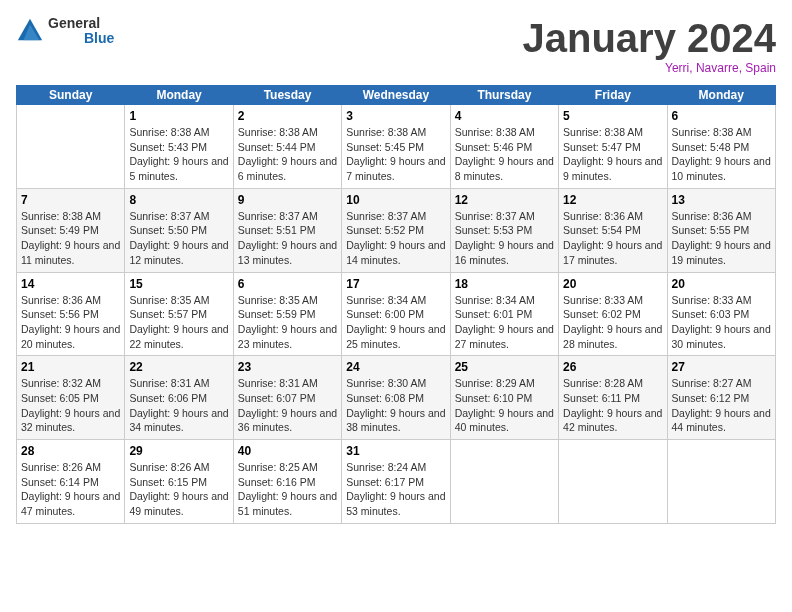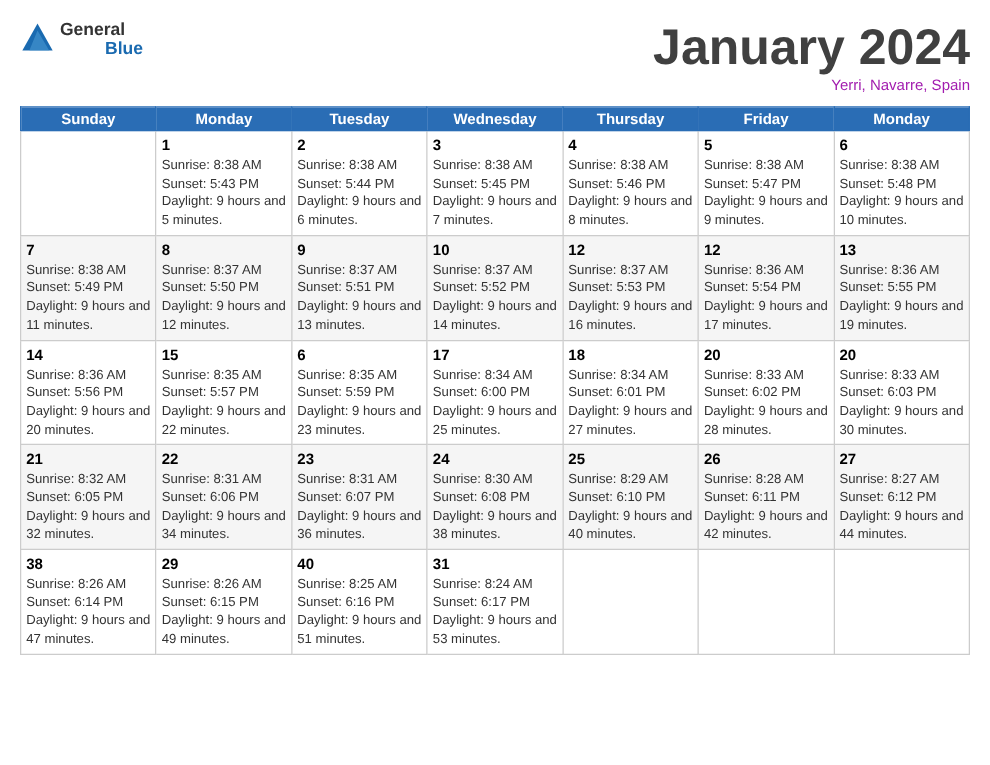--- a/index.html
+++ b/index.html
@@ -233,21 +233,21 @@
           <span class="day-number">26</span>
           <div class="day-info">Sunrise: 8:28 AM<br>Sunset: 6:11 PM<br>Daylight: 9 hours and 42 minutes.</div>
         </td>
         <td>
           <span class="day-number">27</span>
           <div class="day-info">Sunrise: 8:27 AM<br>Sunset: 6:12 PM<br>Daylight: 9 hours and 44 minutes.</div>
         </td>
       </tr>
       <tr>
         <td>
-          <span class="day-number">38</span>
+          <span class="day-number">28</span>
           <div class="day-info">Sunrise: 8:26 AM<br>Sunset: 6:14 PM<br>Daylight: 9 hours and 47 minutes.</div>
         </td>
         <td>
           <span class="day-number">29</span>
           <div class="day-info">Sunrise: 8:26 AM<br>Sunset: 6:15 PM<br>Daylight: 9 hours and 49 minutes.</div>
         </td>
         <td>
           <span class="day-number">40</span>
           <div class="day-info">Sunrise: 8:25 AM<br>Sunset: 6:16 PM<br>Daylight: 9 hours and 51 minutes.</div>
         </td>

